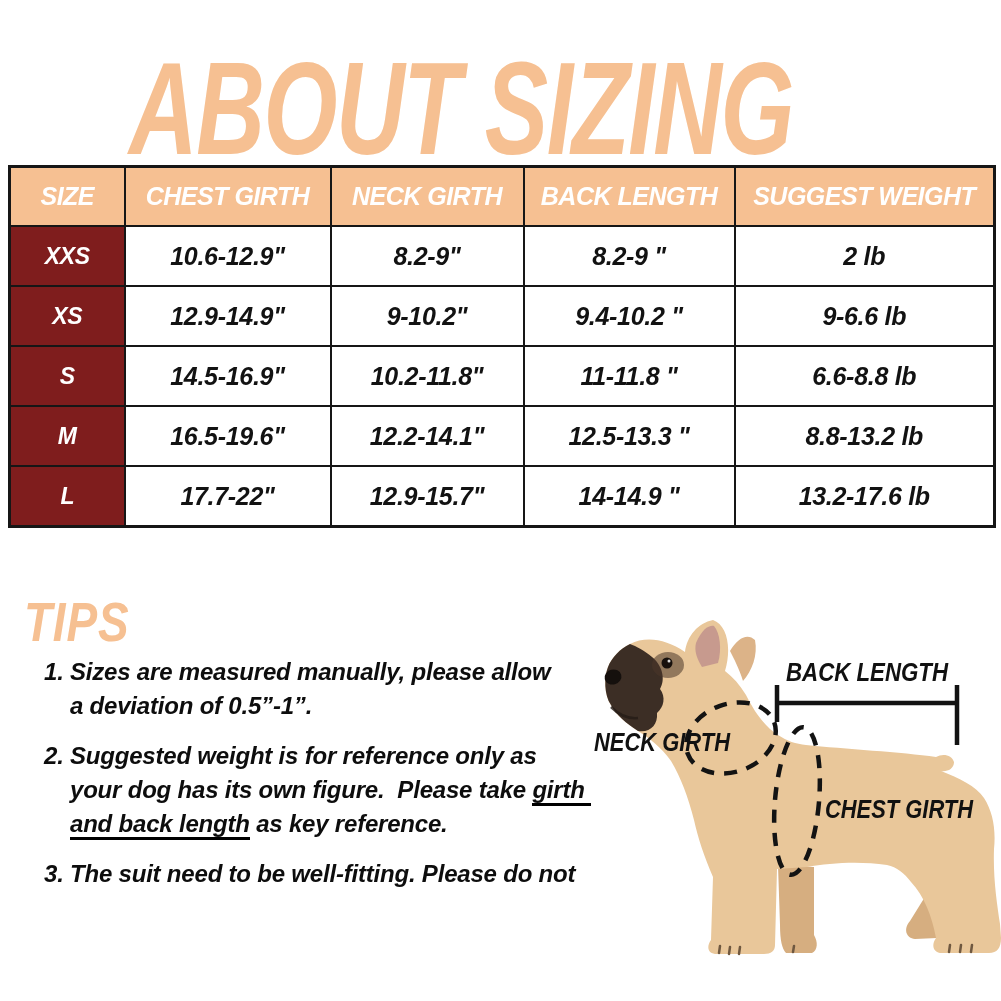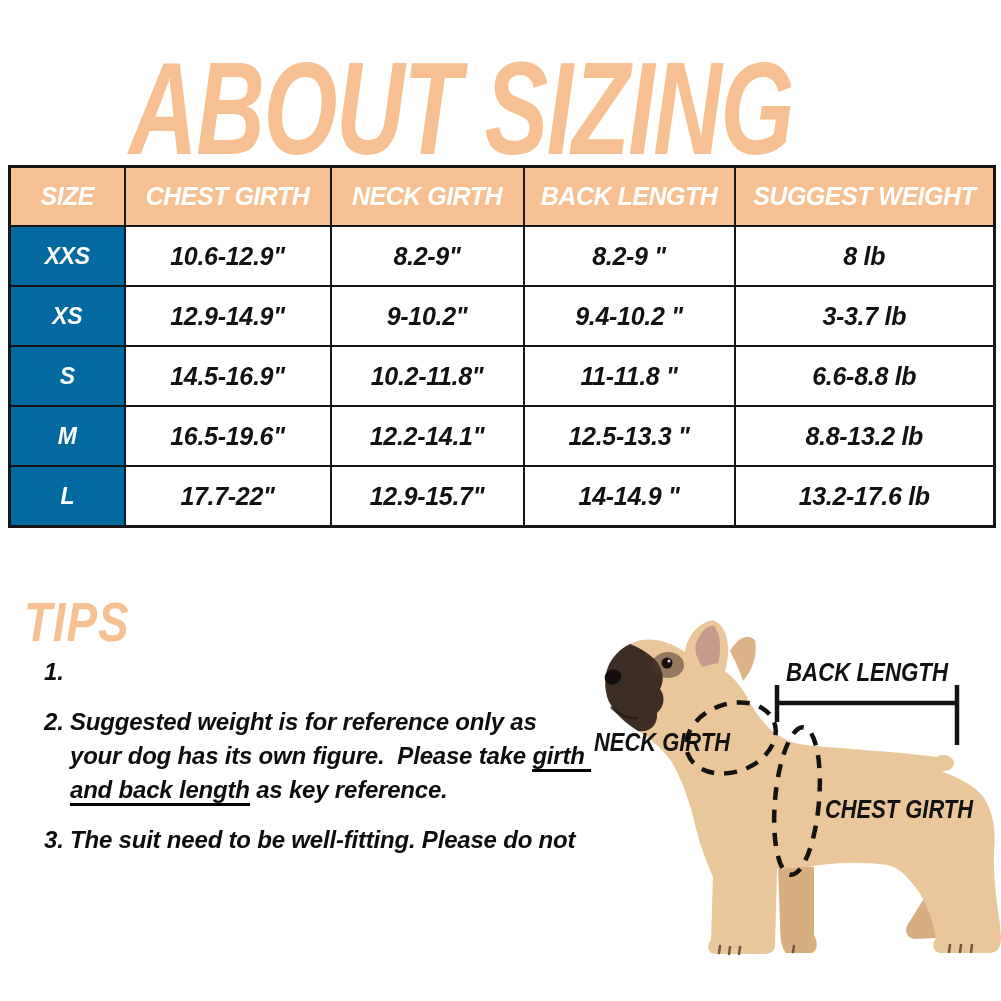--- a/index.html
+++ b/index.html
@@ -24,21 +24,21 @@
     border:2px solid #161616;text-align:center;vertical-align:middle;
     font-style:italic;font-weight:bold;padding:0;
   }
   .size-table thead th{
     background:#f6c092;color:#ffffff;font-size:25px;height:57px;letter-spacing:-0.5px;
   }
   .size-table tbody td{
     background:#ffffff;color:#121212;font-size:25px;height:58px;letter-spacing:-0.3px;
   }
   .size-table tbody td.size-col{
-    background:#0369a1;color:#ffffff;font-size:23px;
+    background:#7f1d1d;color:#ffffff;font-size:23px;
   }
   
   .tips-heading{
     position:absolute;left:24px;top:594px;
     font-size:56px;line-height:1;font-weight:bold;font-style:italic;color:#f6c092;
     transform:scaleX(0.82);transform-origin:left center;letter-spacing:1px;
   }
   .tips{position:absolute;left:44px;top:655px;width:570px;}
   .tip{display:flex;margin-bottom:16px;
     font-size:24px;line-height:34px;font-weight:bold;font-style:italic;color:#0d0d0d;
@@ -76,28 +76,28 @@
       <th>BACK LENGTH</th>
       <th>SUGGEST WEIGHT</th>
     </tr>
   </thead>
   <tbody>
     <tr>
       <td class="size-col">XXS</td>
       <td>10.6-12.9"</td>
       <td>8.2-9"</td>
       <td>8.2-9 "</td>
-      <td>8 lb</td>
+      <td>2 lb</td>
     </tr>
     <tr>
       <td class="size-col">XS</td>
       <td>12.9-14.9"</td>
       <td>9-10.2"</td>
       <td>9.4-10.2 "</td>
-      <td>3-3.7 lb</td>
+      <td>9-6.6 lb</td>
     </tr>
     <tr>
       <td class="size-col">S</td>
       <td>14.5-16.9"</td>
       <td>10.2-11.8"</td>
       <td>11-11.8 "</td>
       <td>6.6-8.8 lb</td>
     </tr>
     <tr>
       <td class="size-col">M</td>
@@ -114,20 +114,24 @@
       <td>13.2-17.6 lb</td>
     </tr>
   </tbody>
 </table>
 
 <div class="tips-heading">TIPS</div>
 
 <div class="tips">
   <div class="tip">
     <span class="tip-num">1.</span>
+    <span class="tip-lines">
+      <span class="tip-line">Sizes are measured manually, please allow</span><br>
+      <span class="tip-line">a deviation of 0.5”-1”.</span>
+    </span>
   </div>
   <div class="tip">
     <span class="tip-num">2.</span>
     <span class="tip-lines">
       <span class="tip-line">Suggested weight is for reference only as</span><br>
       <span class="tip-line"><span>your dog has its own figure.  Please take </span><span class="ul">girth </span></span><br>
       <span class="tip-line"><span class="ul">and back length</span><span> as key reference.</span></span>
     </span>
   </div>
   <div class="tip">

